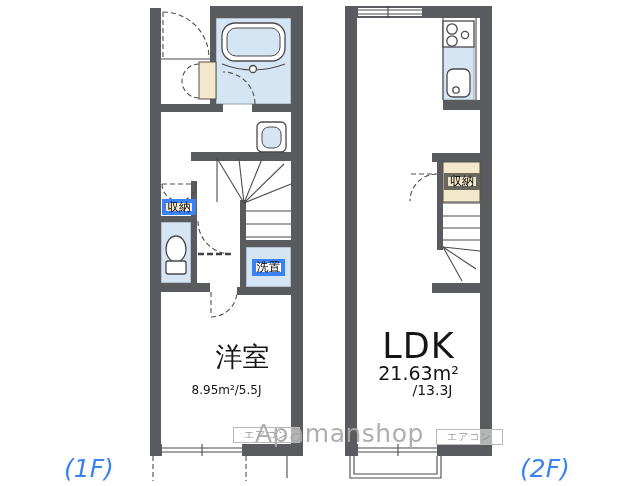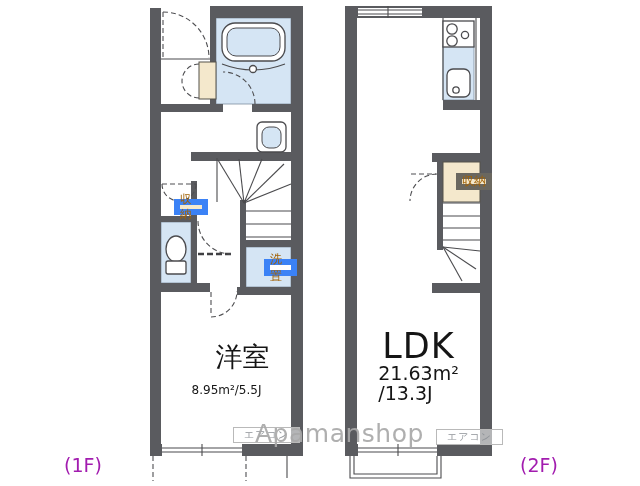--- a/index.html
+++ b/index.html
@@ -8,28 +8,28 @@
   .plan-svg{position:absolute;left:0;top:0;}
   .wall{fill:var(--wall);stroke:none;}
   .wet{fill:var(--wet);stroke:#7d8fa0;stroke-width:.8;}
   .storage{fill:var(--storage);stroke:#55524a;stroke-width:1;}
   .fixture{fill:#ffffff;stroke:var(--line);stroke-width:1.3;}
   .fixture-inner{fill:var(--wet);stroke:var(--line);stroke-width:1;}
   .thin{stroke:var(--line);stroke-width:1.1;fill:none;}
   .door{stroke:#4f4f52;stroke-width:1.1;fill:none;stroke-dasharray:5,3;}
   .door-thick{stroke:#3f3f42;stroke-width:2.6;fill:none;stroke-dasharray:6,3;}
   .label-box{position:absolute;display:flex;align-items:center;justify-content:center;
-             border:6px solid #3b82f6;color:#a16207;box-sizing:border-box;margin-left:12px;}
+             border:4px solid #3b82f6;color:#000000;box-sizing:border-box;}
   .box-storage{background:var(--storage);}
   .box-white{background:#ffffff;}
   .center-col{position:absolute;text-align:center;color:#151515;}
   .aircon{position:absolute;border:1px solid #b9b9b9;color:var(--muted);
           background:rgba(255,255,255,.55);font-size:10px;line-height:1;
           padding:2px 10px;letter-spacing:1px;}
-  .floor-tag{position:absolute;font-size:19px;color:#a21caf;}
+  .floor-tag{position:absolute;font-size:25px;color:#3b82f6;font-style:italic;}
   .watermark{position:absolute;font-size:25px;color:#a9a9a9;opacity:.92;
              letter-spacing:.5px;font-weight:500;margin-left:16px;}
 </style>
 </head>
 <body>
 
 <div class="canvas">
 
   <svg class="plan-svg" width="640" height="486" viewBox="0 0 640 486">
 
@@ -189,21 +189,21 @@
 
   <div class="center-col" style="left:166px;top:339px;width:153px;font-size:27px;">洋室</div>
   <div class="center-col" style="left:150px;top:383px;width:153px;font-size:12px;">8.95m²/5.5J</div>
 
   <div class="aircon" style="left:233px;top:427px;">エアコン</div>
 
   <div class="label-box box-storage" style="left:444px;top:173px;width:36px;height:17px;font-size:12px;border-color:#6a675f;">収納</div>
 
   <div class="center-col" style="left:346px;top:326px;width:145px;font-size:35px;letter-spacing:1px;">LDK</div>
   <div class="center-col" style="left:346px;top:362px;width:145px;font-size:19px;">21.63m²</div>
-  <div class="center-col" style="left:333px;top:382px;width:145px;font-size:19px;">/13.3J</div>
+  <div class="center-col" style="left:360px;top:382px;width:145px;font-size:14px;">/13.3J</div>
 
   <div class="aircon" style="left:436px;top:429px;">エアコン</div>
 
   <div class="floor-tag" style="left:64px;top:454px;">(1F)</div>
   <div class="floor-tag" style="left:520px;top:454px;">(2F)</div>
 
   <div class="watermark" style="left:239px;top:419px;">Apamanshop</div>
 </div>
 
 </body></html>

